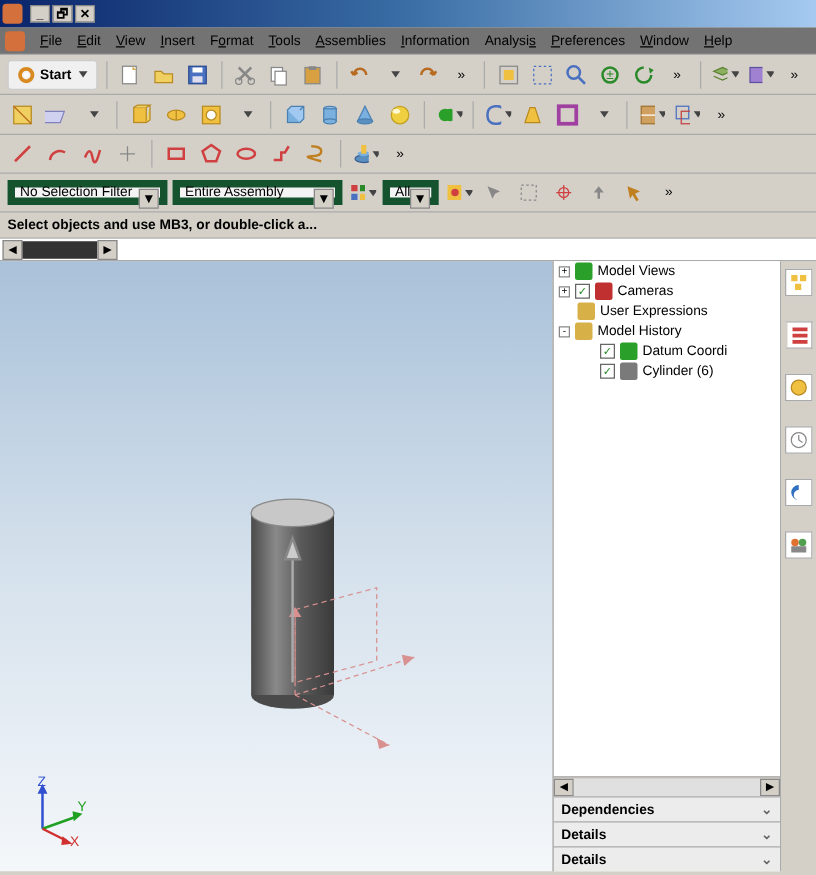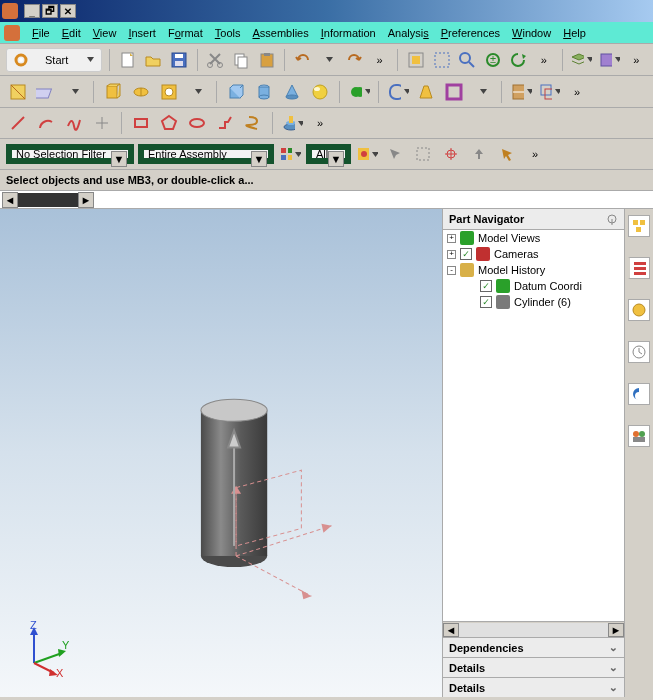--- a/index.html
+++ b/index.html
@@ -1,28 +1,28 @@
 <!DOCTYPE html>
 <html><head>
 <meta charset="utf-8">
 <style>
 * { box-sizing: border-box; margin: 0; padding: 0; font-family: Tahoma, Verdana, sans-serif; font-size: 11px; user-select: none; }
 body { width: 653px; height: 700px; overflow: hidden; background: #d4d0c8; }
 .titlebar { height: 22px; background: linear-gradient(to right,#0a246a,#3a6ea5,#a6caf0); color: #fff; display: flex; align-items: center; padding: 0 2px; font-weight: bold; }
 .titlebar .ticon { width:16px; height:16px; background:#d4703b; border-radius:3px; margin-right:4px; display:inline-block; }
 .titlebar .title { flex:1; }
 .winbtn { width:16px; height:14px; background:#d4d0c8; border:1px solid #888; margin-left:2px; display:flex; align-items:center; justify-content:center; color:#000; font-weight:bold; font-size:10px; cursor:default; }
-.menubar { height:22px; background:#5eead4; display:flex; align-items:center; padding:0 4px; border-bottom:1px solid #aaa; }
+.menubar { height:22px; background:#737373; display:flex; align-items:center; padding:0 4px; border-bottom:1px solid #aaa; }
 .menubar .appicon { width:16px; height:16px; background:#d4703b; border-radius:3px; margin-right:6px; }
 .menubar .mitem { padding:2px 6px; cursor:default; }
 .menubar .mitem span.hot { text-decoration: underline; }
 .toolbar { display:flex; align-items:center; padding:3px 6px; gap:4px; border-bottom:1px solid #aaa; min-height:32px; }
 .tbtn { width:24px; height:24px; border:1px solid transparent; display:flex; align-items:center; justify-content:center; border-radius:2px; cursor:default; }
 .sep { width:1px; height:22px; background:#aaa; margin:0 3px; }
-.startbtn { display:flex; align-items:center; padding:3px 6px; border:1px solid #ccc; border-radius:3px; background:#f0f0f0; gap:16px; font-weight:normal;justify-content:flex-end; }
+.startbtn { display:flex; align-items:center; padding:3px 6px; border:1px solid #ccc; border-radius:3px; background:#f0f0f0; gap:3px; font-weight:bold;justify-content:flex-end; }
 .dd { display:flex; align-items:center; }
 .ddarrow { width:9px; height:9px; margin-left:2px; }
 .selfilters { display:flex; align-items:center; gap:4px; padding:3px 6px; border-bottom:1px solid #aaa; }
 .sel { border:6px solid #14532d; background:#f4f4f4; display:flex; align-items:center; padding:1px 4px; height:20px; position:relative; }
 .sel .selarrow { position:absolute; right:1px; top:1px; width:16px; height:16px; background:#d4d0c8; border:1px solid #888; display:flex; align-items:center; justify-content:center; }
 .hint { padding:4px 6px; font-weight:bold; border-bottom:1px solid #aaa; }
 .scrollstub { height:18px; display:flex; align-items:center; padding:0 2px; background:#fff; border-bottom:1px solid #aaa; }
 .scrollstub .chunk { width:60px; height:14px; background:#333; }
 .scrollstub .arrow { width:16px; height:16px; background:#d4d0c8; border:1px solid #888; display:flex; align-items:center; justify-content:center; }
 
@@ -489,38 +489,36 @@
         <polygon points="46,30 38,28 39,36" fill="#20a020"></polygon>
       <line x1="14" y1="42" x2="34" y2="52" stroke="#d03030" stroke-width="2"></line>
         <polygon points="38,54 30,48 29,55" fill="#d03030"></polygon>
       <text x="10" y="8" fill="#3050d0">Z</text>
       <text x="42" y="28" fill="#20a020">Y</text>
       <text x="36" y="56" fill="#d03030">X</text>
     </svg>
   </div>
 
   <div class="rightstack">
-    <div class="panelhdr">
-      <span>Part Navigator</span>
-      <svg class="pin">
-          <circle cx="6" cy="6" r="4" fill="none" stroke="#888"></circle>
-          <line x1="6" y1="6" x2="6" y2="12" stroke="#888"></line>
-        </svg>
-    </div>
     <div class="tree" id="tree">
         <div class="tnode" style="padding-left: 4px;">
           <span class="exp">+</span>
           <span style="width: 14px; height: 14px; background: rgb(42, 160, 42); border-radius: 2px; display: inline-block;"></span>
           <span>Model Views</span>
         </div>
         <div class="tnode" style="padding-left: 4px;">
           <span class="exp">+</span>
           <span class="chk">✓</span>
           <span style="width: 14px; height: 14px; background: rgb(192, 48, 48); border-radius: 2px; display: inline-block;"></span>
           <span>Cameras</span>
+        </div>
+        <div class="tnode" style="padding-left: 4px;">
+          <span style="width: 11px; display: inline-block;"></span>
+          <span style="width: 14px; height: 14px; background: rgb(216, 176, 72); border-radius: 2px; display: inline-block;"></span>
+          <span>User Expressions</span>
         </div>
         <div class="tnode" style="padding-left: 4px;">
           <span class="exp">-</span>
           <span style="width: 14px; height: 14px; background: rgb(216, 176, 72); border-radius: 2px; display: inline-block;"></span>
           <span>Model History</span>
         </div>
         <div class="tnode" style="padding-left: 22px;">
           <span style="width: 11px; display: inline-block;"></span>
           <span class="chk">✓</span>
           <span style="width: 14px; height: 14px; background: rgb(42, 160, 42); border-radius: 2px; display: inline-block;"></span>

